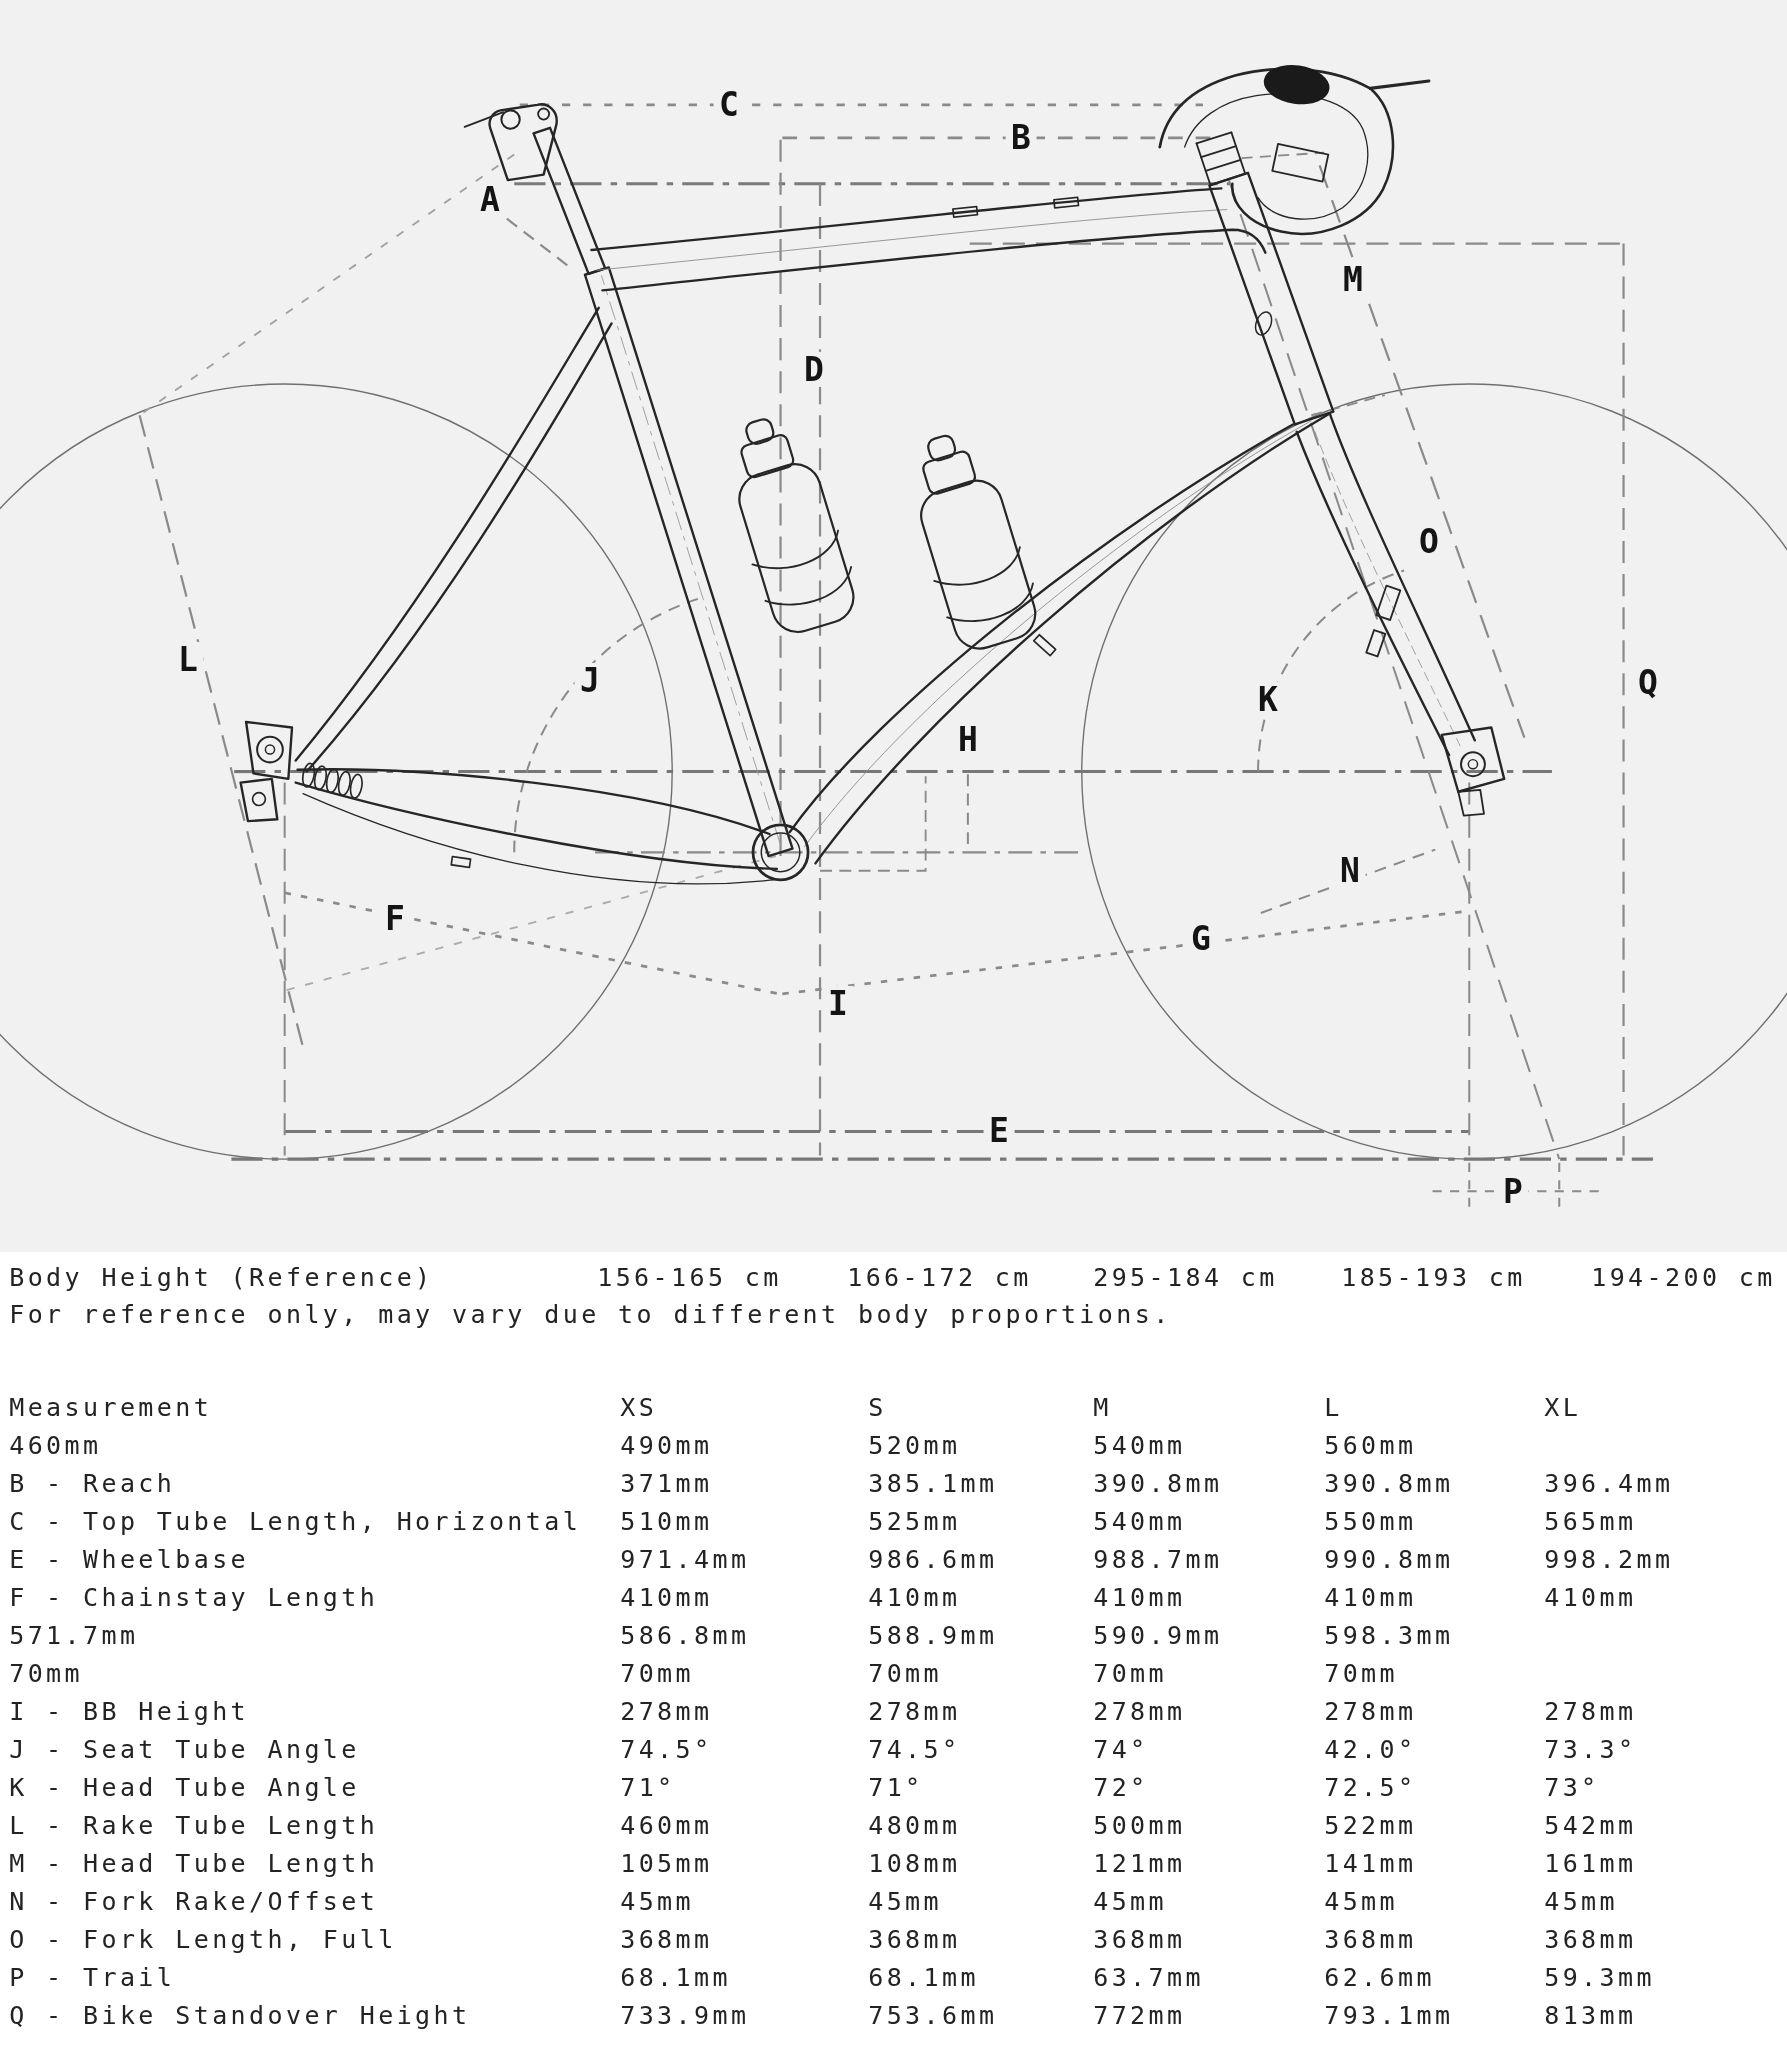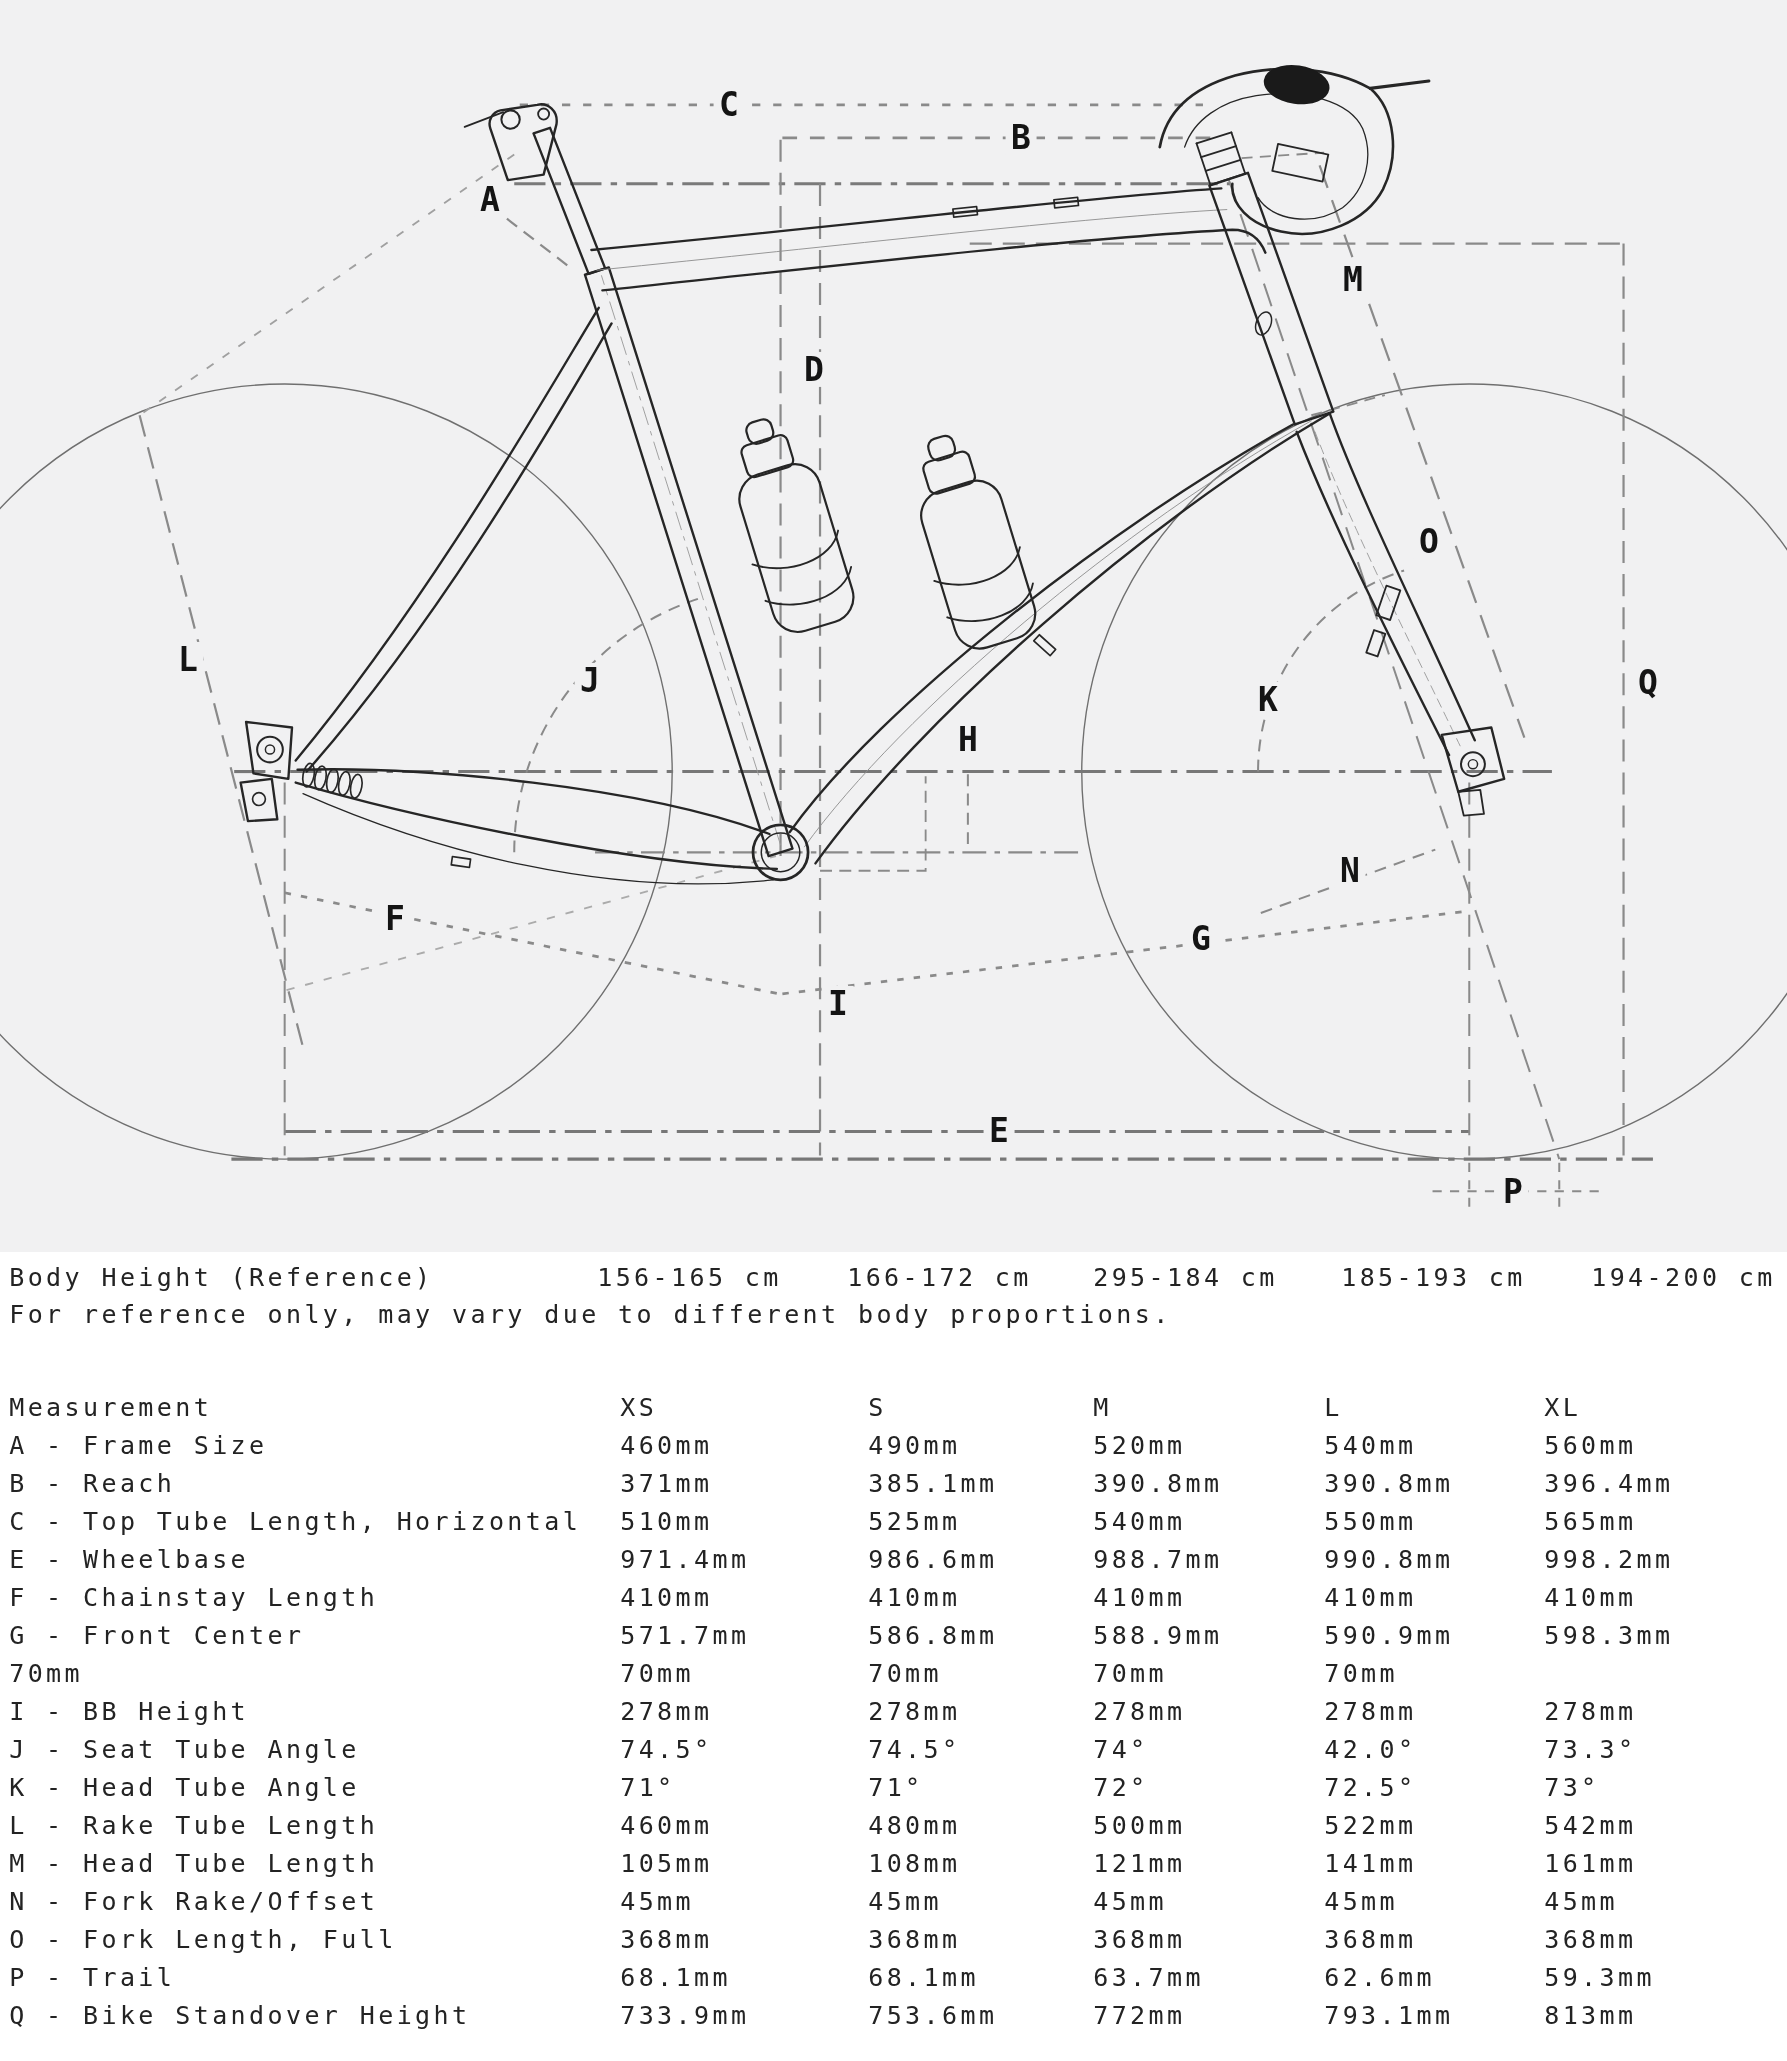--- a/index.html
+++ b/index.html
@@ -219,21 +219,20 @@
     <span class="cell">XS</span>
     <span class="cell">S</span>
     <span class="cell">M</span>
     <span class="cell">L</span>
     <span class="cell">XL</span>
   </div>
 
   <div class="mono-line" style="top:1428px">
 
   <div class="tbl-grid tbl-row">
-        <span class="cell">A - Frame Size</span>
         <span class="cell">460mm</span>
         <span class="cell">490mm</span>
         <span class="cell">520mm</span>
         <span class="cell">540mm</span>
         <span class="cell">560mm</span>
       </div>
       <div class="tbl-grid tbl-row">
         <span class="cell">B - Reach</span>
         <span class="cell">371mm</span>
         <span class="cell">385.1mm</span>
@@ -259,21 +258,20 @@
       </div>
       <div class="tbl-grid tbl-row">
         <span class="cell">F - Chainstay Length</span>
         <span class="cell">410mm</span>
         <span class="cell">410mm</span>
         <span class="cell">410mm</span>
         <span class="cell">410mm</span>
         <span class="cell">410mm</span>
       </div>
       <div class="tbl-grid tbl-row">
-        <span class="cell">G - Front Center</span>
         <span class="cell">571.7mm</span>
         <span class="cell">586.8mm</span>
         <span class="cell">588.9mm</span>
         <span class="cell">590.9mm</span>
         <span class="cell">598.3mm</span>
       </div>
       <div class="tbl-grid tbl-row">
         <span class="cell">70mm</span>
         <span class="cell">70mm</span>
         <span class="cell">70mm</span>

